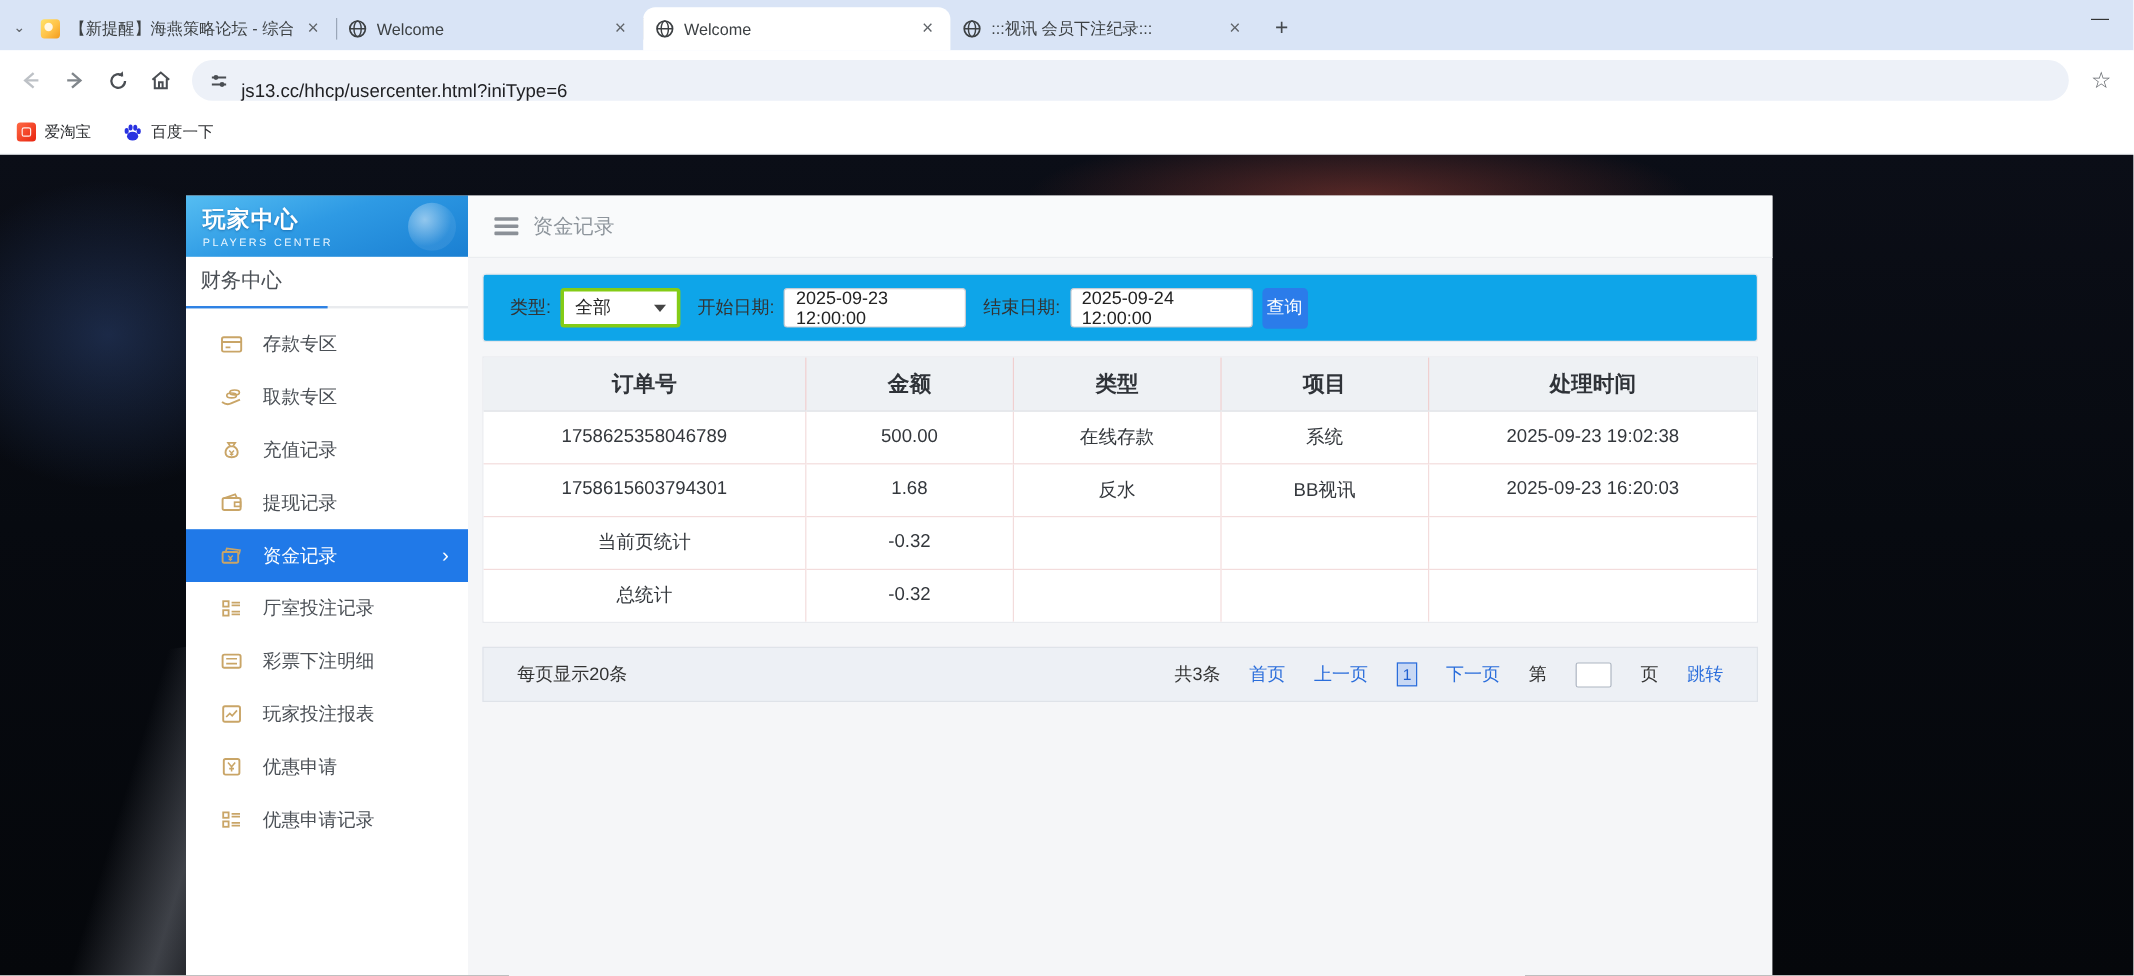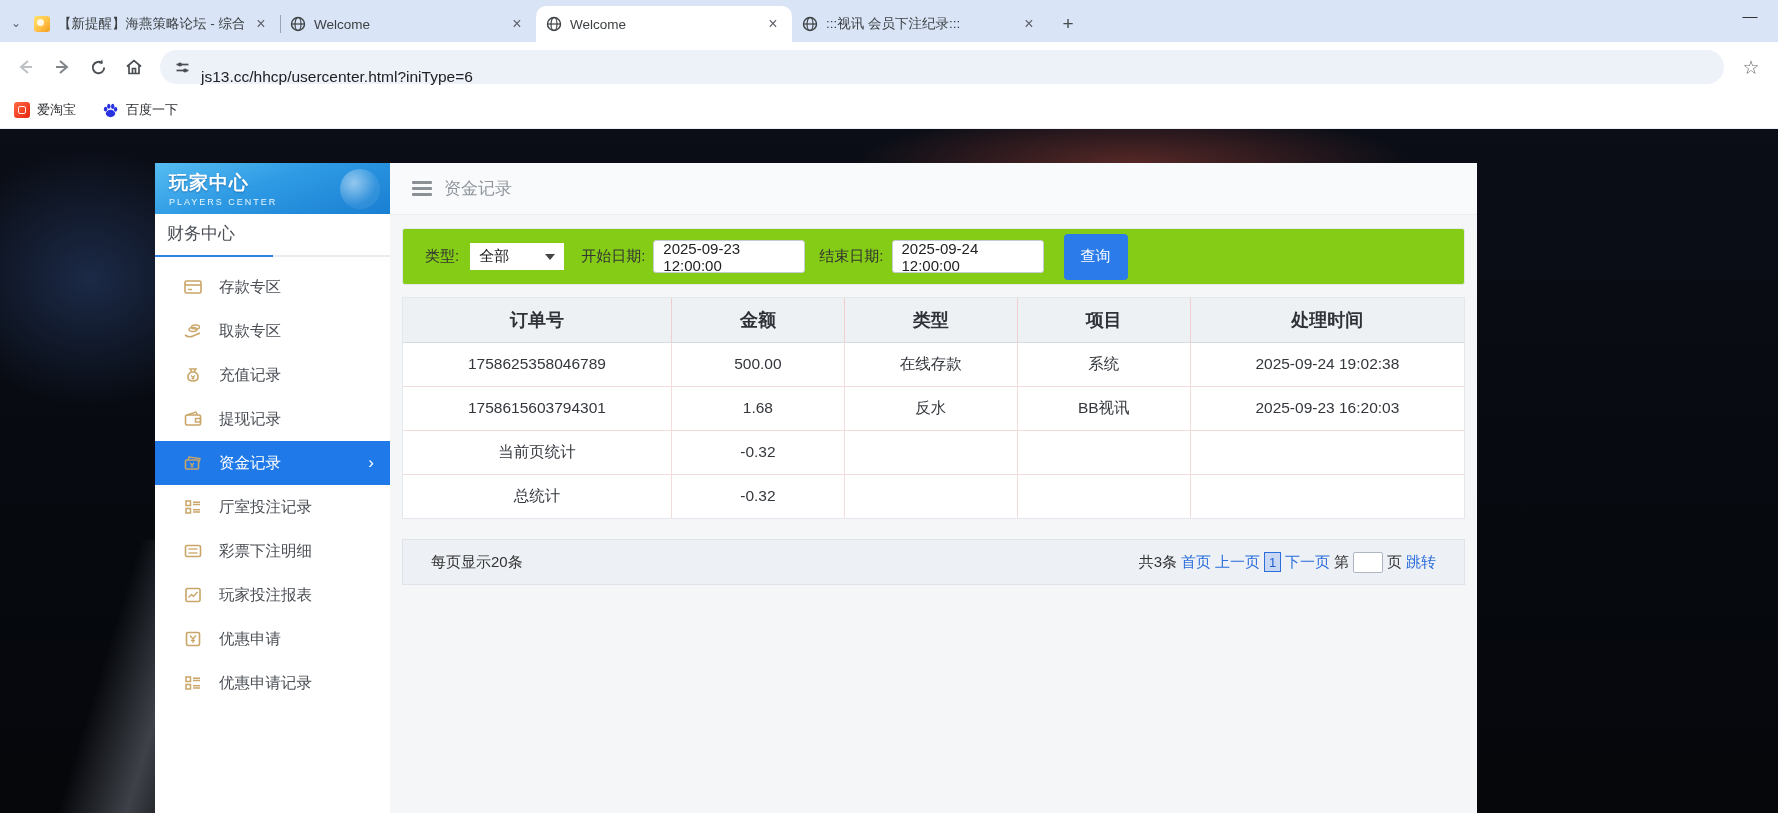--- a/index.html
+++ b/index.html
@@ -67,45 +67,45 @@
   .sb-item.active .chev { position:absolute; right:16px; color:#ffffff; font-size:17px; }
 
   
   .main { position:absolute; left:390px; top:34px; width:1087px; bottom:0; background:#f5f6f8; }
   .main-topbar { height:52px; display:flex; align-items:center; gap:12px; padding:0 22px;
     background:#f9fafb; border-bottom:1px solid #ebedf0; }
   .hamburger { width:20px; display:flex; flex-direction:column; gap:3px; }
   .hamburger span { height:3px; background:#8b9097; border-radius:1px; }
   .main-title { font-size:17px; color:#8e959c; }
 
-  .filter-card { margin:13px 12px 0 12px; background:#84cc16; border:1px solid #e4e7ec; border-radius:3px;
+  .filter-card { margin:13px 12px 0 12px; background:#0ea5e9; border:1px solid #e4e7ec; border-radius:3px;
     height:57px; display:flex; align-items:center; padding:0 16px; gap:8px; }
   .f-label { font-size:15px; color:#333; margin-left:6px; }
   .f-select { width:100px; height:33px; border:3px solid #84cc16; border-radius:3px; background:#fff;
     display:flex; align-items:center; justify-content:space-between; padding:0 9px; font-size:15px; color:#222; }
   .caret-down { width:0; height:0; border-left:5px solid transparent; border-right:5px solid transparent; border-top:6px solid #444; }
   .f-input { width:152px; height:33px; border:1px solid #c6ccd4; border-radius:3px; background:#fff;
     display:flex; align-items:center; padding:0 9px; font-size:15px; color:#222; }
-  .search-btn { margin-left:12px; height:46px; padding:0 17px; background:#2b7cea; color:#fff; font-size:15px;
+  .search-btn { height:34px; padding:0 4px; background:#2b7cea; color:#fff; font-size:15px;
     border:none; border-radius:4px; display:flex; align-items:center; }
 
   .table-card { margin:12px 12px 0 12px; background:#ffffff; border:1px solid #e4e7ec; }
   table.funds { width:100%; border-collapse:collapse; table-layout:fixed; }
   .funds th { background:#eef1f4; font-size:18px; font-weight:bold; color:#2f3338; height:44px;
     border-bottom:1px solid #d7dbe0; border-left:1px solid #f0cfcf; }
   .funds th:first-child { border-left:none; }
   .funds td { height:44px; text-align:center; font-size:15.5px; color:#33373c;
     border-top:1px solid #f3dcdc; border-left:1px solid #f3dcdc; background:#fff; }
   .funds td:first-child { border-left:none; }
   .funds col.c1 { width:25.3%; } .funds col.c2 { width:16.3%; } .funds col.c3 { width:16.3%; }
   .funds col.c4 { width:16.3%; } .funds col.c5 { width:25.8%; }
 
   .pagination { margin:20px 12px 0 12px; background:#edf0f5; border:1px solid #dfe3e9; height:46px;
     display:flex; align-items:center; padding:0 28px; font-size:15px; color:#333; }
-  .pg-right { margin-left:auto; display:flex; align-items:center; gap:4px; }
+  .pg-right { margin-left:auto; display:flex; align-items:center; gap:24px; }
   .pg-link { color:#2a6ddb; }
   .pg-current { min-width:17px; height:20px; padding:0 3px; background:#c8d8f4; border:1px solid #2a6ddb;
     color:#1f5fd0; font-size:13px; display:flex; align-items:center; justify-content:center; }
   .pg-input { width:30px; height:21px; background:#fff; border:1px solid #aeb6c2; border-radius:2px; }
 
   .gold { stroke:#c9a567; }
 </style>
 </head>
 <body>
 
@@ -356,21 +356,21 @@
             <th>项目</th>
             <th>处理时间</th>
           </tr>
         </thead>
         <tbody>
           <tr>
             <td>1758625358046789</td>
             <td>500.00</td>
             <td>在线存款</td>
             <td>系统</td>
-            <td>2025-09-24 19:02:38</td>
+            <td>2025-09-23 19:02:38</td>
           </tr>
           <tr>
             <td>1758615603794301</td>
             <td>1.68</td>
             <td>反水</td>
             <td>BB视讯</td>
             <td>2025-09-23 16:20:03</td>
           </tr>
           <tr>
             <td>当前页统计</td>

